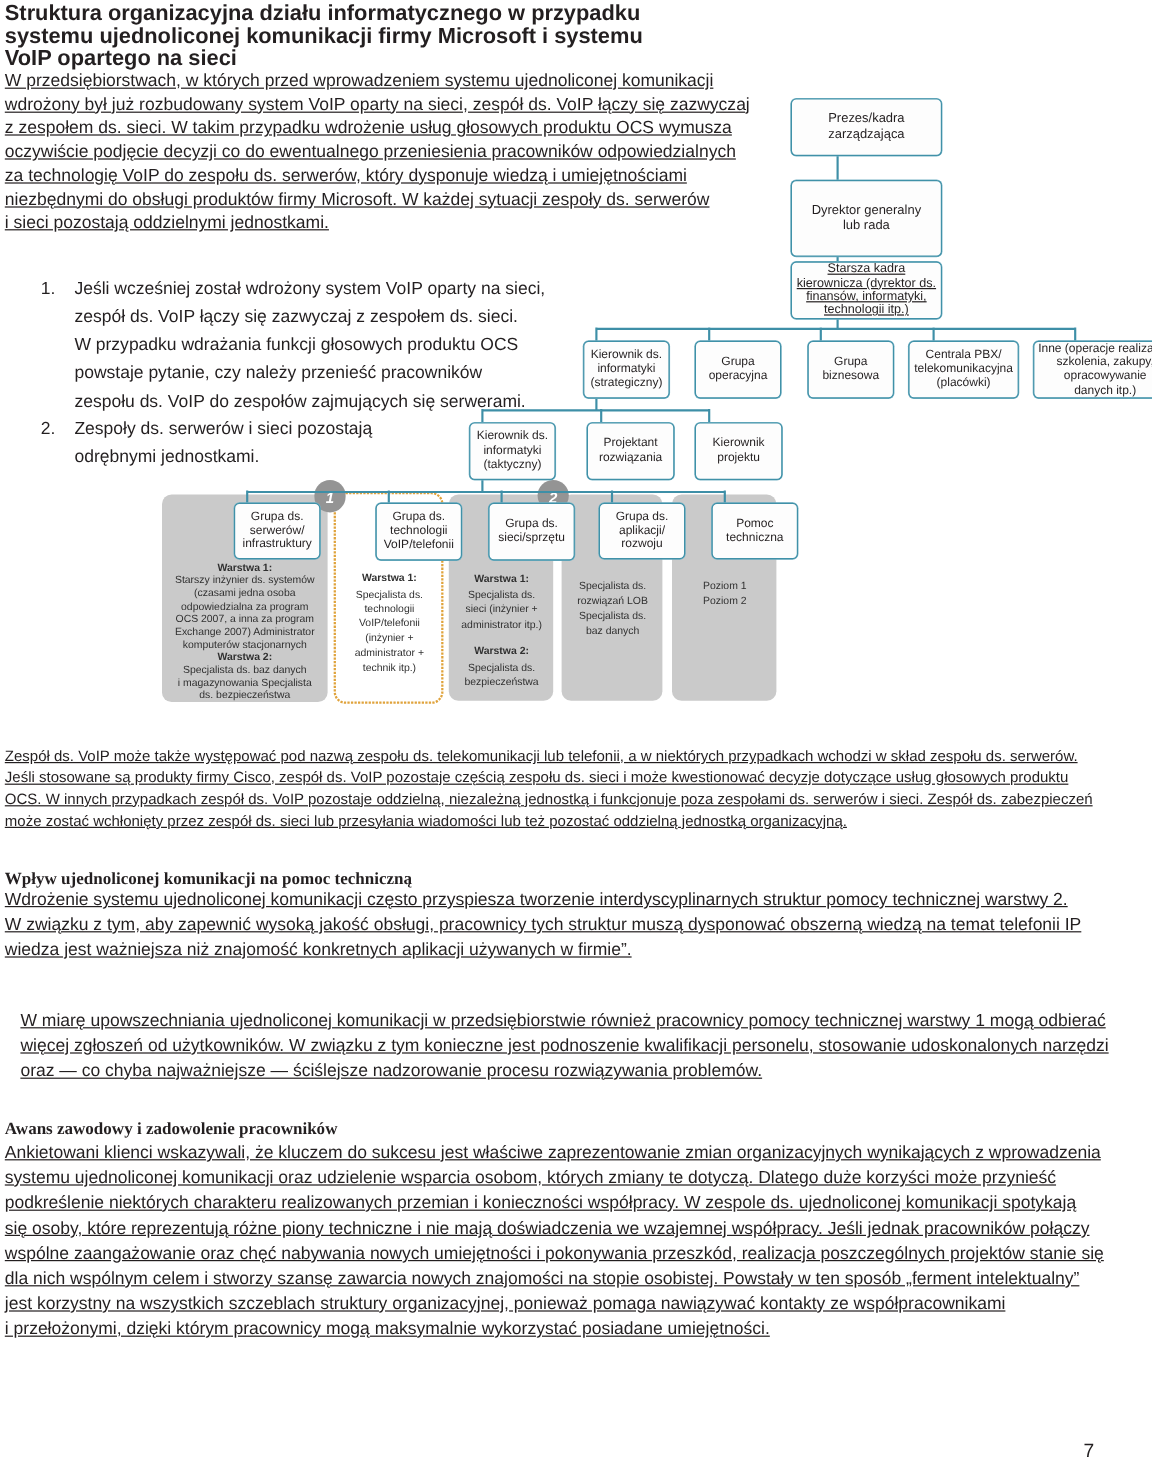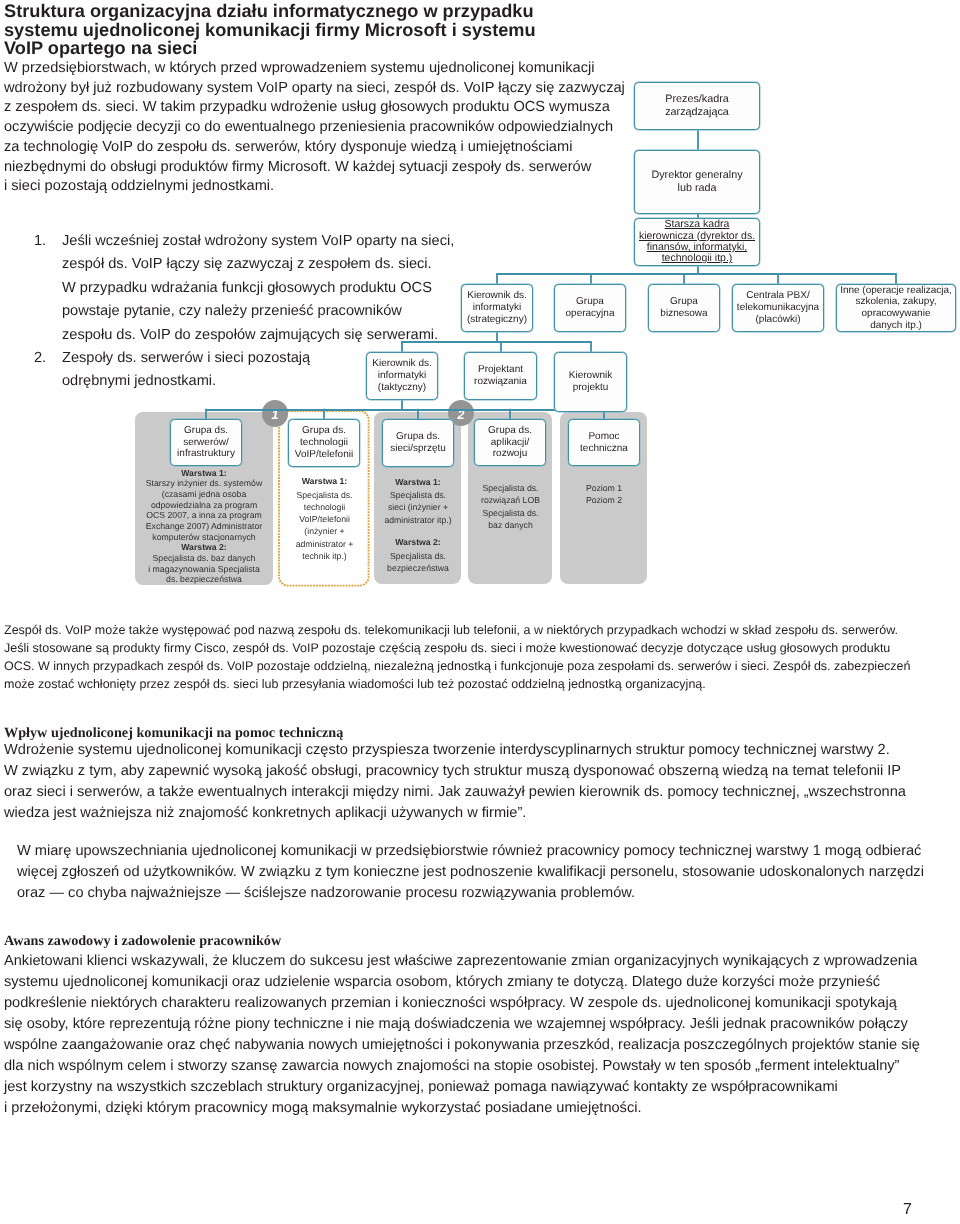--- a/index.html
+++ b/index.html
@@ -7,21 +7,21 @@
   body{width:960px;height:1224px;background:#ffffff;
        font-family:"Liberation Sans",sans-serif;color:#231f20;
        position:relative;overflow:hidden;
        -webkit-font-smoothing:antialiased;text-rendering:geometricPrecision;}
   .page{position:absolute;left:0;top:0;width:960px;height:1224px;}
 
   .title{position:absolute;left:4px;top:2px;width:800px;
          font-size:18.2px;font-weight:bold;line-height:18.6px;}
   .title div{white-space:nowrap;}
 
-  .tl{font-size:14.6px;line-height:19.7px;white-space:nowrap;}
+  .tl{font-size:14.6px;line-height:19.7px;white-space:nowrap;text-decoration:underline;}
   #p1{position:absolute;left:4px;top:59px;}
   #p2,#p3,#p4,#p5{position:absolute;left:4px;}
   #p2 .tl{font-size:12.5px;line-height:17.9px;}
   #p3 .tl,#p4 .tl,#p5 .tl{font-size:14.6px;line-height:21.0px;}
   #p2{top:622px;}
   #p3{top:740px;}
   #p4{top:841px;margin-left:13px;}
   #p5{top:951px;}
   .numlist{position:absolute;left:4px;top:230px;}
   .li{position:relative;padding-left:58px;font-size:14.6px;line-height:23.4px;}
@@ -33,21 +33,21 @@
   #pageno{position:absolute;left:903px;top:1201px;font-size:16px;}
 
   
   #chart{position:absolute;left:0;top:0;width:960px;height:620px;}
   #wires{position:absolute;left:0;top:0;width:960px;height:620px;z-index:5;pointer-events:none;}
   .panel{position:absolute;background:#cacaca;border-radius:8px;z-index:1;}
   .dashsvg{position:absolute;left:0;top:0;z-index:2;}
   .nb{position:absolute;z-index:6;box-sizing:border-box;border:1.5px solid #4091a8;box-shadow:0 0 0 0.4px #78b4c6;
       border-radius:4.5px;background:#fdfdfd;display:flex;align-items:center;
       justify-content:center;text-align:center;font-size:10.0px;line-height:11.7px;
-      color:#231f20;padding:16px 2px;}
+      color:#231f20;padding:16px 2px;margin-left:25px;}
   .nb span{display:block;}
   .nb i{display:block;font-style:normal;}
   .pt{position:absolute;z-index:3;text-align:center;font-size:8.7px;line-height:10.65px;color:#303030;}
   .pt b{font-weight:bold;}
   .pt.wide{line-height:12.25px;}
   .pt.wide [data-name="detail-heading"]{margin-bottom:1.3px;}
   .pt .grp+.grp{margin-top:10.2px;}
   .pt.tight .grp+.grp{margin-top:0;}
   .badge{position:absolute;z-index:4;width:26.7px;height:26.7px;border-radius:50%;background:#949494;
       color:#ffffff;font-size:12.5px;font-weight:bold;display:flex;
@@ -90,21 +90,20 @@
 <div id="p2" data-name="body-paragraph-2">
   <div class="tl" data-name="text-line">Zespół ds. VoIP może także występować pod nazwą zespołu ds. telekomunikacji lub telefonii, a w niektórych przypadkach wchodzi w skład zespołu ds. serwerów.</div>
   <div class="tl" data-name="text-line">Jeśli stosowane są produkty firmy Cisco, zespół ds. VoIP pozostaje częścią zespołu ds. sieci i może kwestionować decyzje dotyczące usług głosowych produktu</div>
   <div class="tl" data-name="text-line">OCS. W innych przypadkach zespół ds. VoIP pozostaje oddzielną, niezależną jednostką i funkcjonuje poza zespołami ds. serwerów i sieci. Zespół ds. zabezpieczeń</div>
   <div class="tl" data-name="text-line">może zostać wchłonięty przez zespół ds. sieci lub przesyłania wiadomości lub też pozostać oddzielną jednostką organizacyjną.</div>
 </div>
 <div class="hd" id="h2a" data-name="section-heading-support">Wpływ ujednoliconej komunikacji na pomoc techniczną</div>
 <div id="p3" data-name="body-paragraph-3">
   <div class="tl" data-name="text-line">Wdrożenie systemu ujednoliconej komunikacji często przyspiesza tworzenie interdyscyplinarnych struktur pomocy technicznej warstwy 2.</div>
   <div class="tl" data-name="text-line">W związku z tym, aby zapewnić wysoką jakość obsługi, pracownicy tych struktur muszą dysponować obszerną wiedzą na temat telefonii IP</div>
-  <div class="tl" data-name="text-line">oraz sieci i serwerów, a także ewentualnych interakcji między nimi. Jak zauważył pewien kierownik ds. pomocy technicznej, „wszechstronna</div>
   <div class="tl" data-name="text-line">wiedza jest ważniejsza niż znajomość konkretnych aplikacji używanych w firmie”.</div>
 </div>
 <div id="p4" data-name="body-paragraph-4">
   <div class="tl" data-name="text-line">W miarę upowszechniania ujednoliconej komunikacji w przedsiębiorstwie również pracownicy pomocy technicznej warstwy 1 mogą odbierać</div>
   <div class="tl" data-name="text-line">więcej zgłoszeń od użytkowników. W związku z tym konieczne jest podnoszenie kwalifikacji personelu, stosowanie udoskonalonych narzędzi</div>
   <div class="tl" data-name="text-line">oraz — co chyba najważniejsze — ściślejsze nadzorowanie procesu rozwiązywania problemów.</div>
 </div>
 <div class="hd" id="h2b" data-name="section-heading-career">Awans zawodowy i zadowolenie pracowników</div>
 <div id="p5" data-name="body-paragraph-5">
   <div class="tl" data-name="text-line">Ankietowani klienci wskazywali, że kluczem do sukcesu jest właściwe zaprezentowanie zmian organizacyjnych wynikających z wprowadzenia</div>
@@ -190,21 +189,21 @@
           <i data-name="node-label-line">informatyki</i>
           <i data-name="node-label-line">(taktyczny)</i>
         </span>
       </div>
 <div class="nb" data-name="org-node-l5-2" style="left:464px;top:352px;width:73px;height:48px;">
         <span data-name="node-label">
           <i data-name="node-label-line">Projektant</i>
           <i data-name="node-label-line">rozwiązania</i>
         </span>
       </div>
-<div class="nb" data-name="org-node-l5-3" style="left:554px;top:352px;width:73px;height:60px;">
+<div class="nb" data-name="org-node-l5-3" style="left:554px;top:352px;width:73px;height:48px;">
         <span data-name="node-label">
           <i data-name="node-label-line">Kierownik</i>
           <i data-name="node-label-line">projektu</i>
         </span>
       </div>
 <div class="nb" data-name="org-node-l6-1" style="left:170px;top:419px;width:72px;height:47px;">
         <span data-name="node-label">
           <i data-name="node-label-line">Grupa ds.</i>
           <i data-name="node-label-line">serwerów/</i>
           <i data-name="node-label-line">infrastruktury</i>

